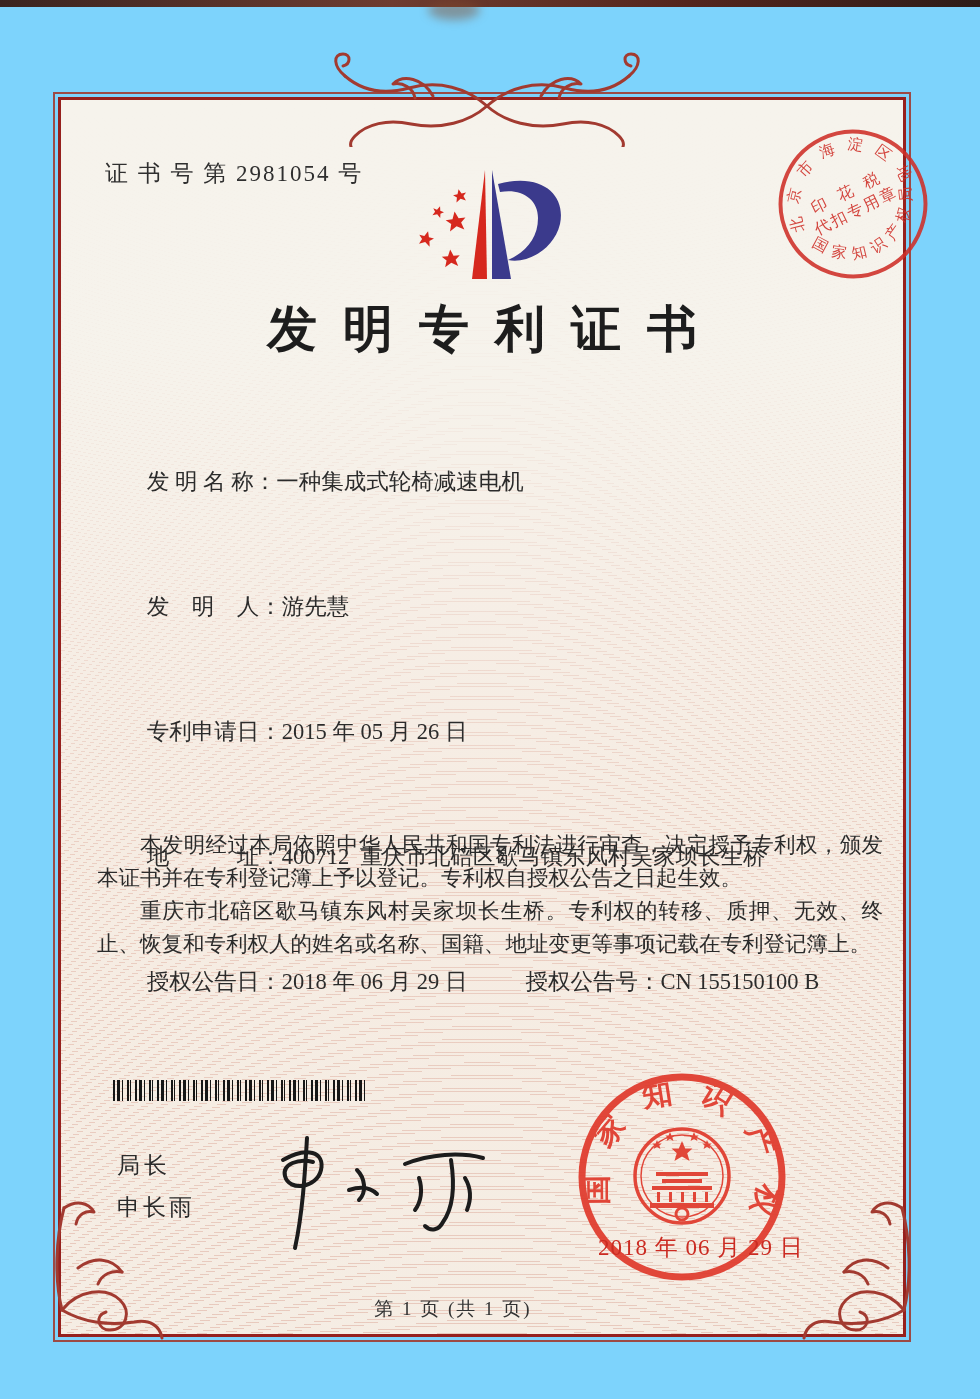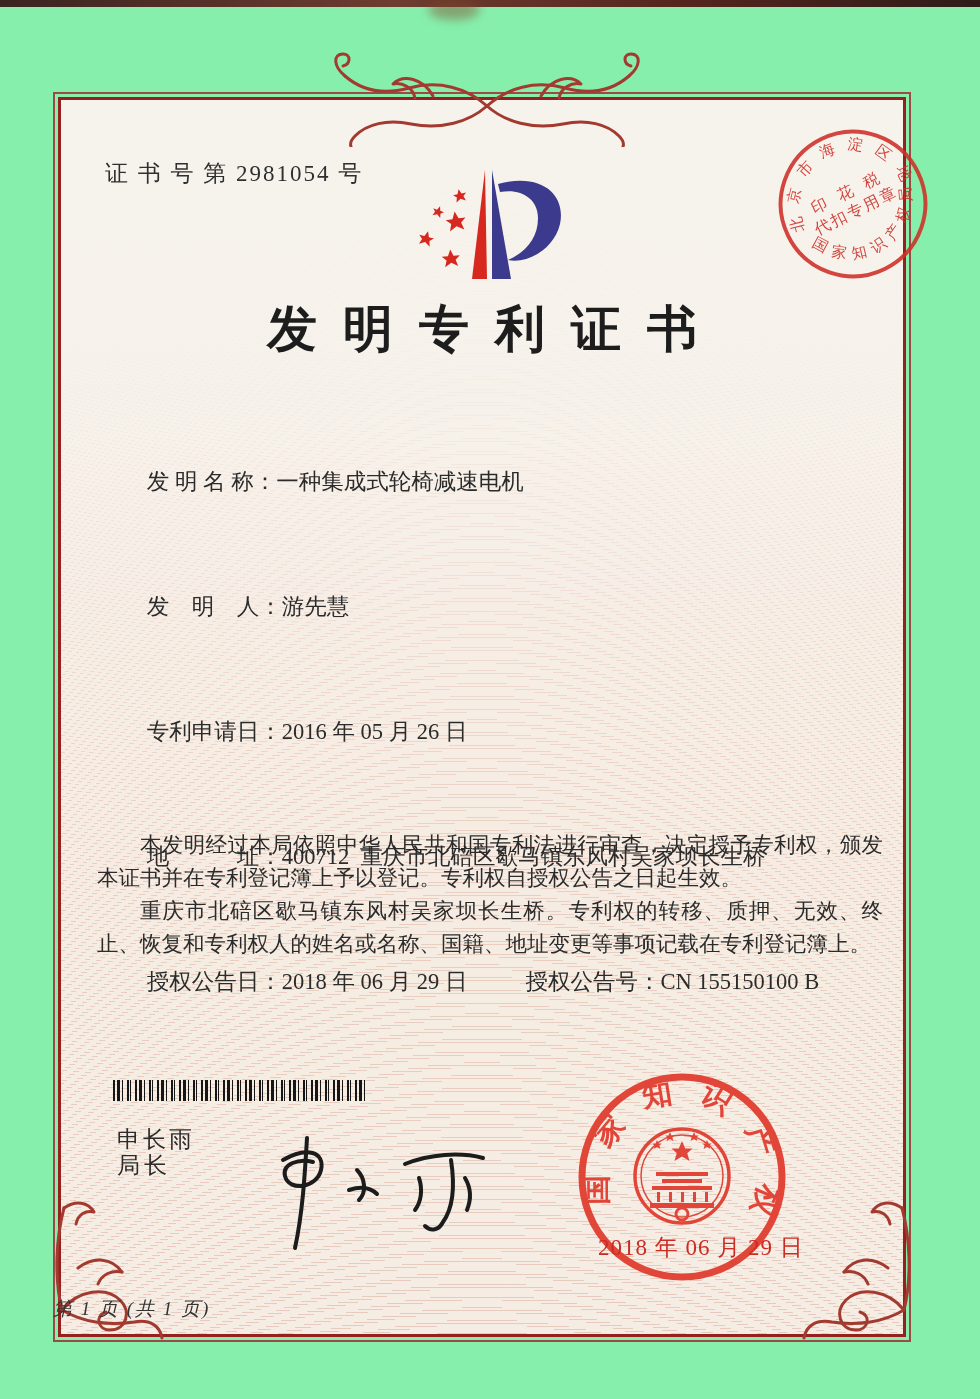--- a/index.html
+++ b/index.html
@@ -1,18 +1,18 @@
 <!DOCTYPE html>
 <html><head>
 <meta charset="utf-8">
 <style>
   html,body{margin:0;padding:0;}
   .page{
     position:relative; width:980px; height:1399px; overflow:hidden;
-    background:#86efac;
+    background:#7dd3fc;
     font-family:"Liberation Serif","DejaVu Serif",serif;
     color:#2b2b2b;
   }
   
   .scan-top{position:absolute;left:0;top:0;width:980px;height:7px;
     background:linear-gradient(90deg,#3a2420,#6e3c30 40%,#54251d 70%,#2e1c18);}
   .scan-smudge{position:absolute;left:428px;top:0;width:52px;height:20px;border-radius:50%;
     background:rgba(128,74,44,.45);filter:blur(5px);}
   
   .frame-outer{position:absolute;left:53px;top:92px;width:858px;height:1250px;
@@ -42,32 +42,32 @@
   .paras{position:absolute;left:97px;top:829px;width:786px;font-size:21.5px;line-height:33px;text-align:justify;}
   .paras p{margin:0;text-indent:2em;font-family:Liberation Serif, serif;}
   
   .barcode{position:absolute;left:113px;top:1080px;width:253px;height:21px;
     background:repeating-linear-gradient(90deg,
       #161616 0 2px,transparent 2px 4px,#161616 4px 7px,transparent 7px 9px,
       #161616 9px 10px,transparent 10px 14px,#161616 14px 16px,transparent 16px 17px,
       #161616 17px 18px,transparent 18px 22px);}
   
   .director-title{position:absolute;left:117px;top:1150px;font-size:23px;letter-spacing:4px;}
-  .director-name{position:absolute;left:117px;top:1124px;font-size:23px;letter-spacing:3px;}
+  .director-name{position:absolute;left:117px;top:1192px;font-size:23px;letter-spacing:3px;}
   .signature{position:absolute;left:255px;top:1126px;width:260px;height:130px;}
   .sig-stroke{fill:none;stroke:#1c1c1c;stroke-width:4;stroke-linecap:round;stroke-linejoin:round;}
   
   .seal{position:absolute;left:575px;top:1070px;width:214px;height:214px;opacity:.92;}
   .seal-date{position:absolute;left:598px;top:1232px;font-size:23px;color:#cb2b22;letter-spacing:1px;white-space:pre;}
   
   .tax-stamp{position:absolute;left:757px;top:108px;width:192px;height:192px;
     transform:rotate(-26deg);opacity:.88;}
   
-  .page-footer{position:absolute;left:53px;top:1296px;width:800px;text-align:left;
-    font-size:19px;letter-spacing:2px;color:#333;white-space:pre;font-style:italic;}
+  .page-footer{position:absolute;left:53px;top:1296px;width:800px;text-align:center;
+    font-size:19px;letter-spacing:2px;color:#333;white-space:pre;}
 </style>
 </head>
 <body>
 
 <svg width="0" height="0" style="position:absolute">
   <defs>
     <path id="star5" d="M0,-10 L2.94,-3.09 L9.51,-3.09 L4.76,1.18 L6.88,8.09 L0,4 L-6.88,8.09 L-4.76,1.18 L-9.51,-3.09 L-2.94,-3.09 Z"></path>
     <g id="corner-fl">
       <path class="orn-stroke" d="M16,10 C8,40 6,80 14,112"></path>
       <path class="orn-stroke" d="M14,112 C30,92 58,88 72,102 C84,114 78,132 62,132 C50,132 46,118 58,114"></path>
@@ -127,21 +127,21 @@
   <div class="title">发明专利证书</div>
 
   <div class="fields">
     <div class="frow">
       <span class="flabel">发 明 名 称：</span><span class="fvalue">一种集成式轮椅减速电机</span>
     </div>
     <div class="frow">
       <span class="flabel">发　明　人：</span><span class="fvalue">游先慧</span>
     </div>
     <div class="frow">
-      <span class="flabel">专利申请日：</span><span class="fvalue">2016 年 05 月 26 日</span>
+      <span class="flabel">专利申请日：</span><span class="fvalue">2015 年 05 月 26 日</span>
     </div>
     <div class="frow">
       <span class="flabel">地　　　址：</span><span class="fvalue">400712  重庆市北碚区歇马镇东风村吴家坝长生桥</span>
     </div>
     <div class="frow">
       <span class="flabel">授权公告日：</span><span class="fvalue">2018 年 06 月 29 日</span><span class="flabel grant-no-label">授权公告号：</span><span class="fvalue">CN 155150100 B</span>
     </div>
   </div>
 
   <div class="paras">

